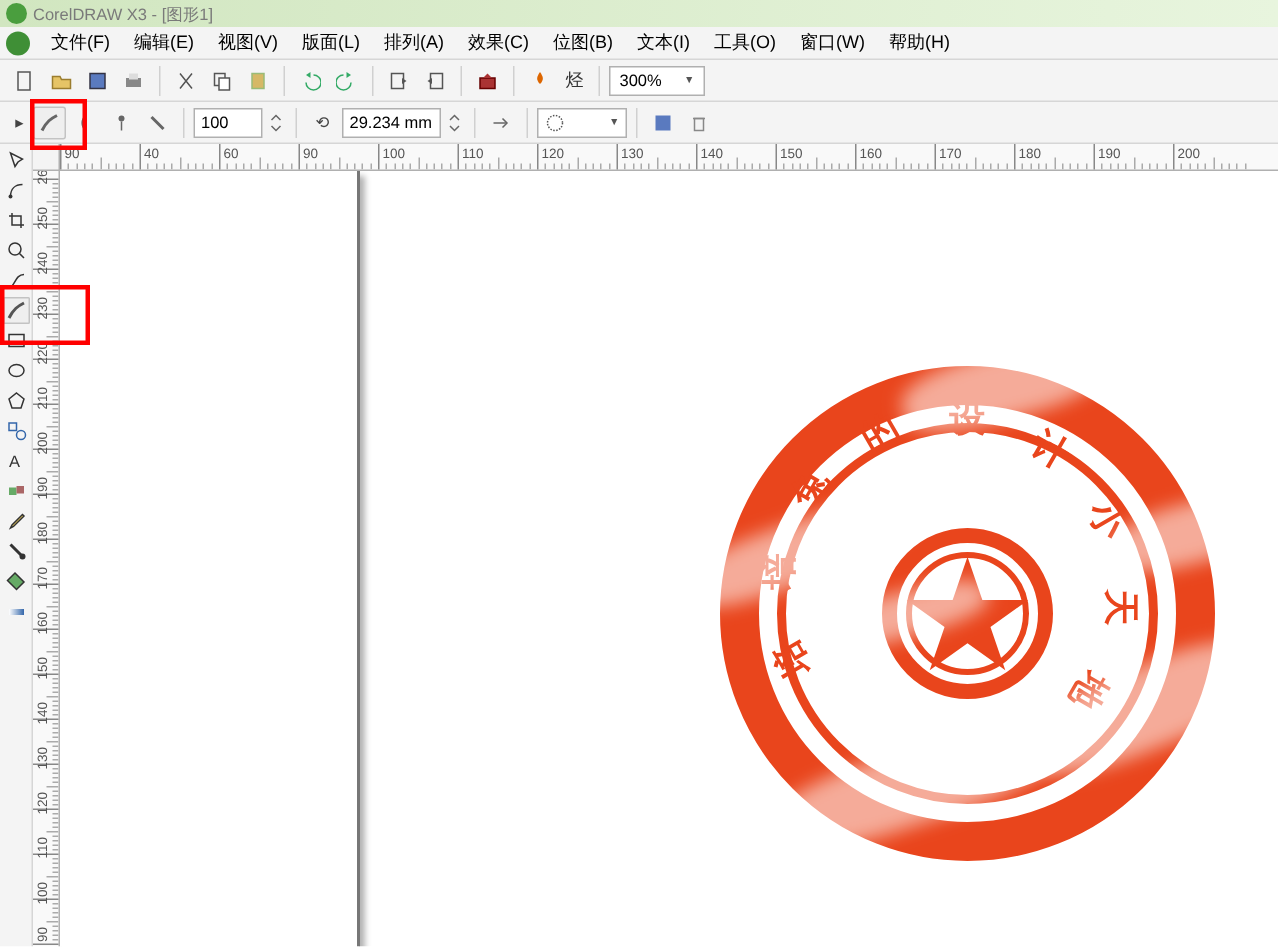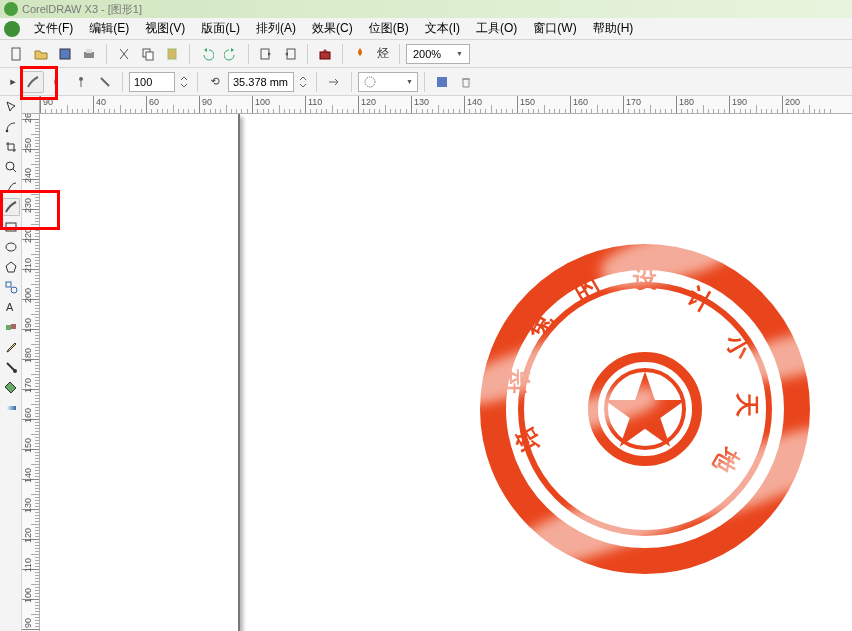--- a/index.html
+++ b/index.html
@@ -157,21 +157,21 @@
     </div>
   <div class="tsep"></div>
   <div class="tbtn">
       <svg viewBox="0 0 14 14">
         <path d="M7 1c2 3 3 5 0 8-3-3-2-5 0-8z" fill="#d60"></path>
       </svg>
     </div>
   <span style="font-size:12px;color:#333;margin:0 4px;">烃</span>
   <div class="tsep"></div>
   <div class="zoom-box">
-    <span>200%</span>
+    <span>300%</span>
     <span class="zoom-arrow">▼</span>
   </div>
 </div>
 
 <div class="toolbar2">
   <div class="tbtn" style="width:14px">▸</div>
   <div class="tbtn raised" style="border:1px solid #c3c3c3;background:#efefef">
       <svg viewBox="0 0 14 14">
         <path d="M2 12c3-6 6-8 10-10" stroke="#666" fill="none" stroke-width="2"></path>
       </svg>
@@ -199,21 +199,21 @@
   <div class="tbtn" style="width:14px">
       <svg viewBox="0 0 8 14">
         <path d="M1 5l3-3 3 3M1 9l3 3 3-3" stroke="#666" fill="none"></path>
       </svg>
     </div>
   <div class="tsep"></div>
   <div class="tbtn">
       <span>⟲</span>
     </div>
   <div class="dim-box">
-    <span>35.378 mm</span>
+    <span>29.234 mm</span>
   </div>
   <div class="tbtn" style="width:14px">
       <svg viewBox="0 0 8 14">
         <path d="M1 5l3-3 3 3M1 9l3 3 3-3" stroke="#666" fill="none"></path>
       </svg>
     </div>
   <div class="tsep"></div>
   <div class="tbtn">
       <svg viewBox="0 0 14 14">
         <path d="M2 7h8M8 4l3 3-3 3" stroke="#666" fill="none"></path>

